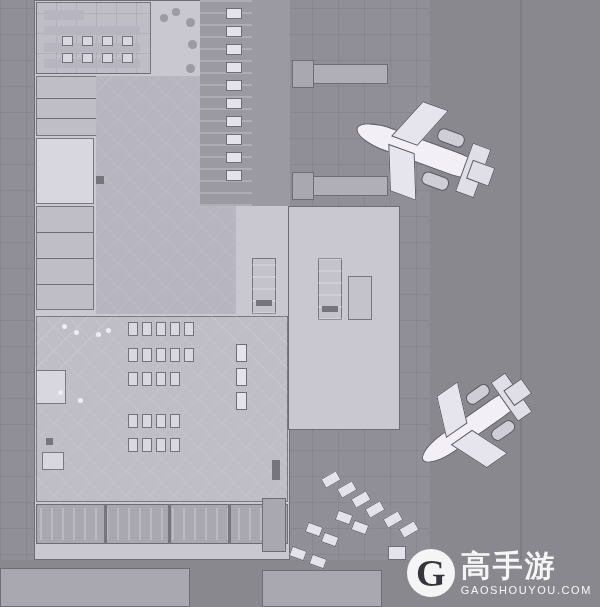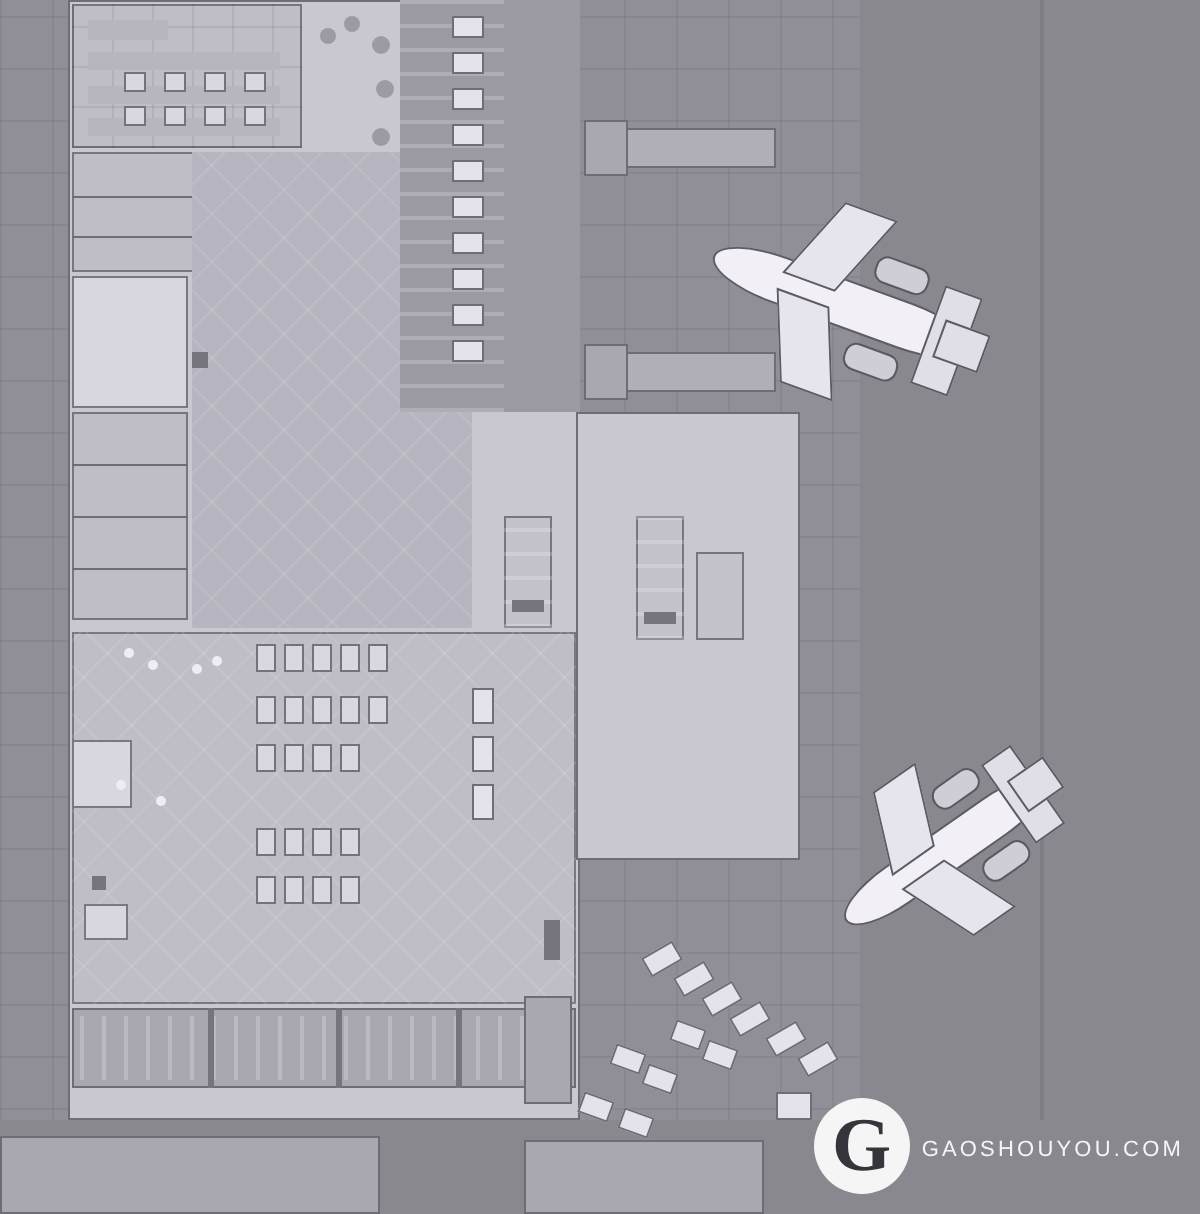--- a/index.html
+++ b/index.html
@@ -251,17 +251,18 @@
     <div class="veh" style="left:236px;top:392px;width:9px;height:16px;"></div>
   </div>
 
   <div class="veh-d" style="left:272px;top:460px;width:8px;height:20px;"></div>
   <div class="veh-d" style="left:96px;top:176px;width:8px;height:8px;"></div>
   <div class="veh-d" style="left:46px;top:438px;width:7px;height:7px;"></div>
 
   <div id="watermark">
     <div id="wm-g">G</div>
     <div id="wm-right">
+      <div id="wm-cn">高手游</div>
       <div id="wm-en">GAOSHOUYOU.COM</div>
     </div>
   </div>
 
 </div>
 
 </body></html>

